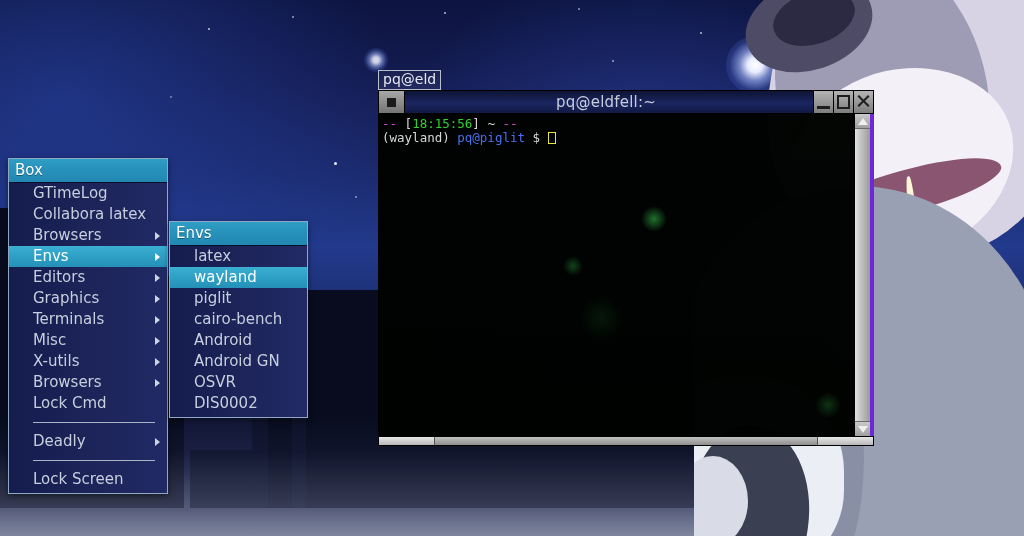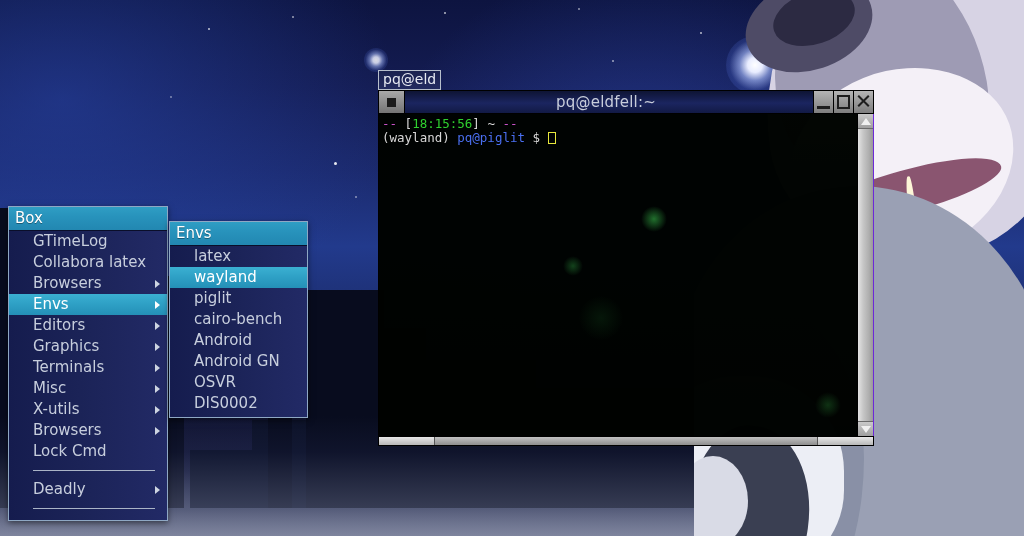--- a/index.html
+++ b/index.html
@@ -139,21 +139,21 @@
   .fbitem .arrow {
     position:absolute; right:7px; top:50%; transform:translateY(-50%);
     width:0;height:0;
     border-left:5px solid #cdd4e1;
     border-top:4px solid transparent;
     border-bottom:4px solid transparent;
   }
   .fbitem.sel .arrow { border-left-color:#ffffff; }
   .fbsep { height:1px; background:#aab4c6; margin:8px 12px 8px 24px; }
 
-  #rootmenu { left:8px; top:158px; width:160px;margin-top:48px; }
+  #rootmenu { left:8px; top:158px; width:160px; }
   #submenu  { left:169px; top:221px; width:139px; }
 
   
   #term { position:absolute; left:378px; top:90px; width:496px; }
   .tabrow {
     position:absolute; left:0; top:-20px; height:36px; display:flex;
   }
   .tab {
     border:1px solid #b7bfcc;
     background:linear-gradient(to bottom, #1b2250 0%, #232b60 100%);
@@ -183,21 +183,21 @@
     background:linear-gradient(to bottom, #b4b4b4 0%, #9a9a9a 48%, #7e7e7e 100%);
     position:relative;
   }
   .wbtn .min { position:absolute; left:3px; right:3px; bottom:4px; height:3px; background:#1e1e1e; }
   .wbtn .max { position:absolute; left:3px; right:3px; top:4px; bottom:4px; border:2px solid #1e1e1e; }
   .wbtn .cl1,.wbtn .cl2 { position:absolute; left:2px; right:2px; top:9px; height:2px; background:#1e1e1e; }
   .wbtn .cl1 { transform:rotate(45deg); } .wbtn .cl2 { transform:rotate(-45deg); }
 
   .termbody {
     position:relative; height:322px;
-    border-left:1px solid #000; border-right:1px solid #6d28d9;
+    border-left:1px solid #000; border-right:4px solid #6d28d9;
     display:flex;
   }
   .screen {
     flex:1; position:relative; overflow:hidden;
     background:linear-gradient(to bottom, rgba(0,18,4,.93), rgba(0,14,3,.96));
   }
   .screen .bgtint { position:absolute; inset:0; background:rgba(0,0,0,.82); }
   .greenblob { position:absolute; border-radius:50%; }
   .termtext {
     position:relative; z-index:2;
@@ -300,20 +300,21 @@
     <div class="fbitem"><span>Editors</span><span class="arrow"></span></div>
     <div class="fbitem"><span>Graphics</span><span class="arrow"></span></div>
     <div class="fbitem"><span>Terminals</span><span class="arrow"></span></div>
     <div class="fbitem"><span>Misc</span><span class="arrow"></span></div>
     <div class="fbitem"><span>X-utils</span><span class="arrow"></span></div>
     <div class="fbitem"><span>Browsers</span><span class="arrow"></span></div>
     <div class="fbitem"><span>Lock Cmd</span></div>
     <div class="fbsep"></div>
     <div class="fbitem"><span>Deadly</span><span class="arrow"></span></div>
     <div class="fbsep"></div>
+    <div class="fbitem"><span>Lock Screen</span></div>
   </div>
 </div>
 
 <div class="fbmenu" id="submenu">
   <div class="fbmenu-title">Envs</div>
   <div>
     <div class="fbitem"><span>latex</span></div>
     <div class="fbitem sel"><span>wayland</span></div>
     <div class="fbitem"><span>piglit</span></div>
     <div class="fbitem"><span>cairo-bench</span></div>

